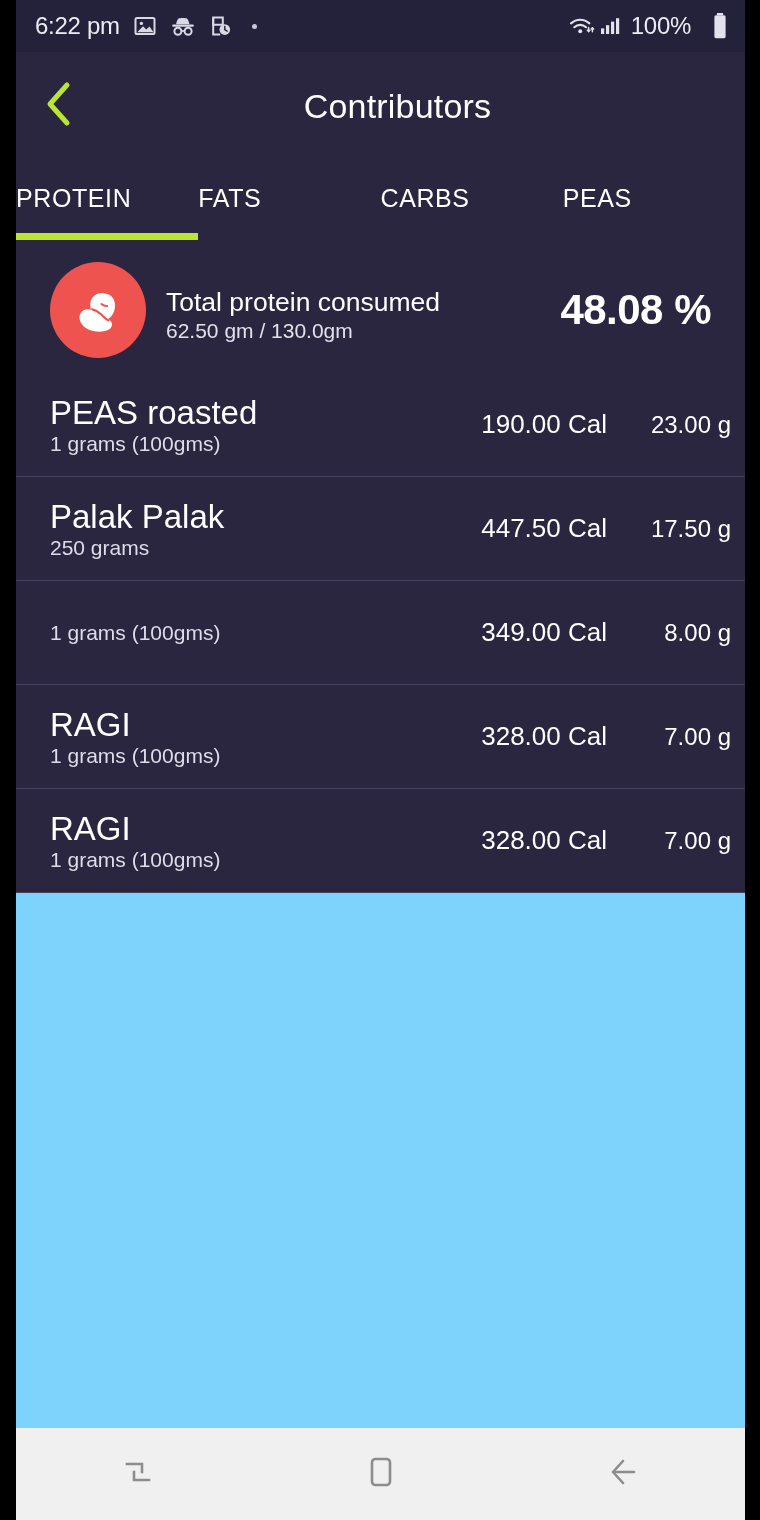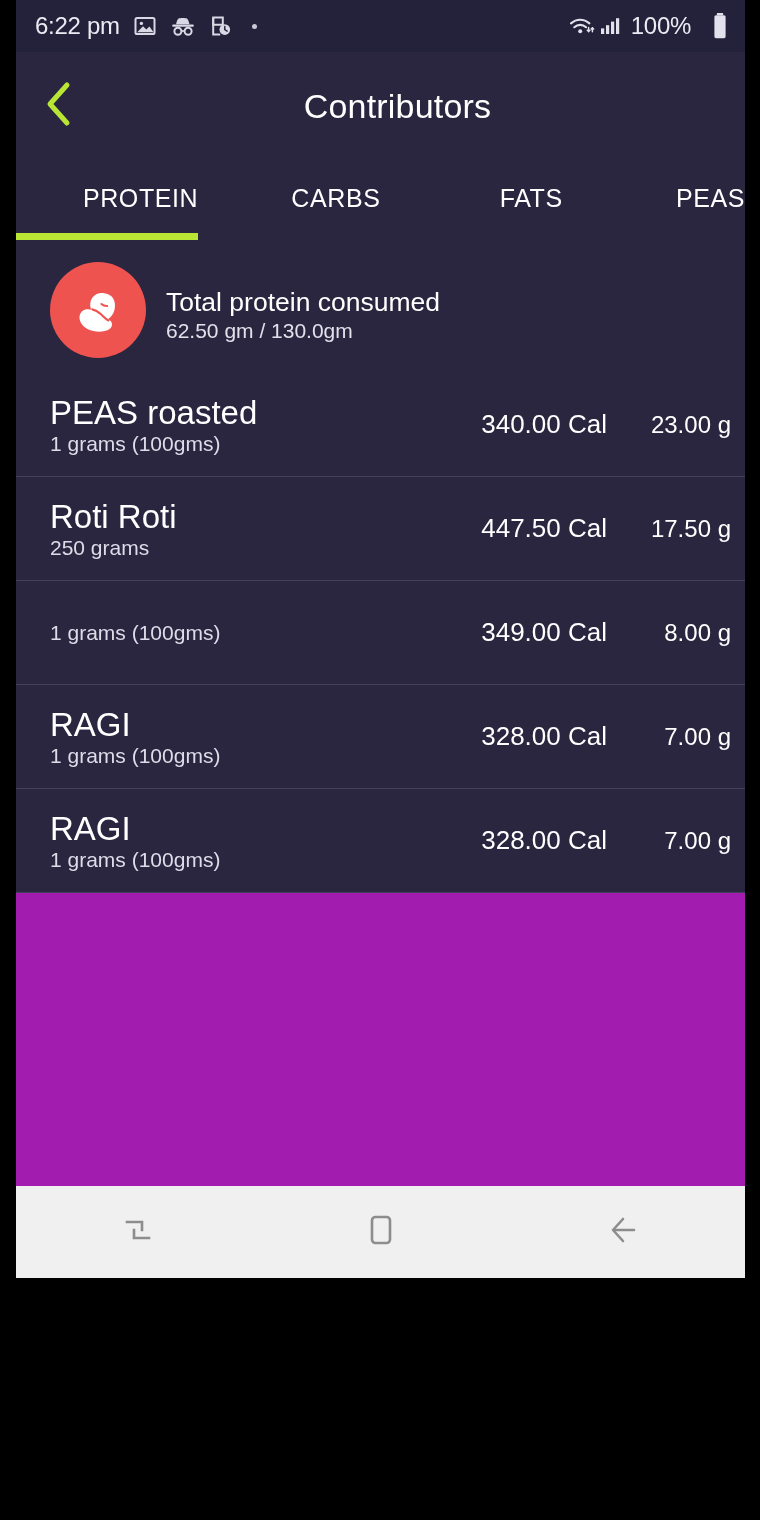--- a/index.html
+++ b/index.html
@@ -11,22 +11,22 @@
   }
   .device {
     position: relative;
     width: 760px; height: 1520px;
     background: #000000;
   }
   
   .screen {
     position: absolute;
     left: 16px; top: 0px;
-    width: 729px; height: 1278px;
-    background: #a21caf;
+    width: 729px; height: 1520px;
+    background: #7dd3fc;
     overflow: hidden;
   }
   
   .statusbar {
     position: relative;
     height: 52px;
     background: #24213a;
     display: flex;
     align-items: center;
     padding: 0 16px 0 19px;
@@ -82,21 +82,21 @@
   }
   
   .tabs {
     position: relative;
     height: 88px;
     display: flex;
     background: #2a2640;
   }
   .tab {
     flex: 1;
-    display: flex; align-items: center; justify-content: flex-end;
+    display: flex; align-items: center; justify-content: flex-start;
     color: #ffffff;
     font-size: 25px;
     font-weight: 500;
     letter-spacing: 0.6px;
     cursor: pointer;
     padding-bottom: 12px;
   }
   .tab.active { color: #ffffff; }
   .tab-underline {
     position: absolute;
@@ -276,59 +276,60 @@
         </span>
       </div>
       <div class="page-title">Contributors</div>
     </div>
 
     <div class="tabs">
       <div class="tab active">
         <span>PROTEIN</span>
       </div>
       <div class="tab">
+        <span>FATS</span>
+      </div>
+      <div class="tab">
         <span>CARBS</span>
-      </div>
-      <div class="tab">
-        <span>FATS</span>
       </div>
       <div class="tab">
         <span>PEAS</span>
       </div>
       <div class="tab-underline"></div>
     </div>
 
     <div class="summary">
       <div class="summary-icon">
         <svg width="60" height="60" viewBox="0 0 60 60">
           <path d="M40.5 14.5c5.4 2.2 7.6 8.6 6 15.2-1 4.1-3.4 7.2-6.3 9.3 2.9 1.6 4.5 4.2 3.6 7.1-1.2 3.9-6.3 5.6-12.3 5.6-8.6 0-16.1-3.6-18.9-9.5-2.6-5.5-.3-11 4.7-12.6 2-.6 4.1-.5 6 .2-1.8-4.3-1.4-9.2 1.6-12.9 3.7-4.5 10.1-4.8 15.6-2.4z" fill="#ffffff"></path>
           <path d="M24.3 29.3c3.4.6 6.2 2.6 8.7 4.9 2.4 2.3 4.5 4.9 7.5 6.2" fill="none" stroke="#ef5350" stroke-width="2.2" stroke-linecap="round"></path>
           <path d="M33.4 24c1.6 1.4 3.6 2.1 5.7 2" fill="none" stroke="#ef5350" stroke-width="2" stroke-linecap="round"></path>
         </svg>
       </div>
       <div class="summary-text">
         <div class="summary-title">Total protein consumed</div>
         <div class="summary-sub">62.50 gm / 130.0gm</div>
       </div>
+      <div class="summary-pct">48.08 %</div>
     </div>
 
     <div class="list">
 
       <div class="row">
         <div class="row-main">
           <div class="row-name">PEAS roasted</div>
           <div class="row-qty">1 grams (100gms)</div>
         </div>
-        <div class="row-cal">340.00 Cal</div>
+        <div class="row-cal">190.00 Cal</div>
         <div class="row-gram">23.00 g</div>
       </div>
 
       <div class="row">
         <div class="row-main">
-          <div class="row-name">Roti Roti</div>
+          <div class="row-name">Palak Palak</div>
           <div class="row-qty">250 grams</div>
         </div>
         <div class="row-cal">447.50 Cal</div>
         <div class="row-gram">17.50 g</div>
       </div>
 
       <div class="row">
         <div class="row-main">
           <div class="row-qty">1 grams (100gms)</div>
         </div>

